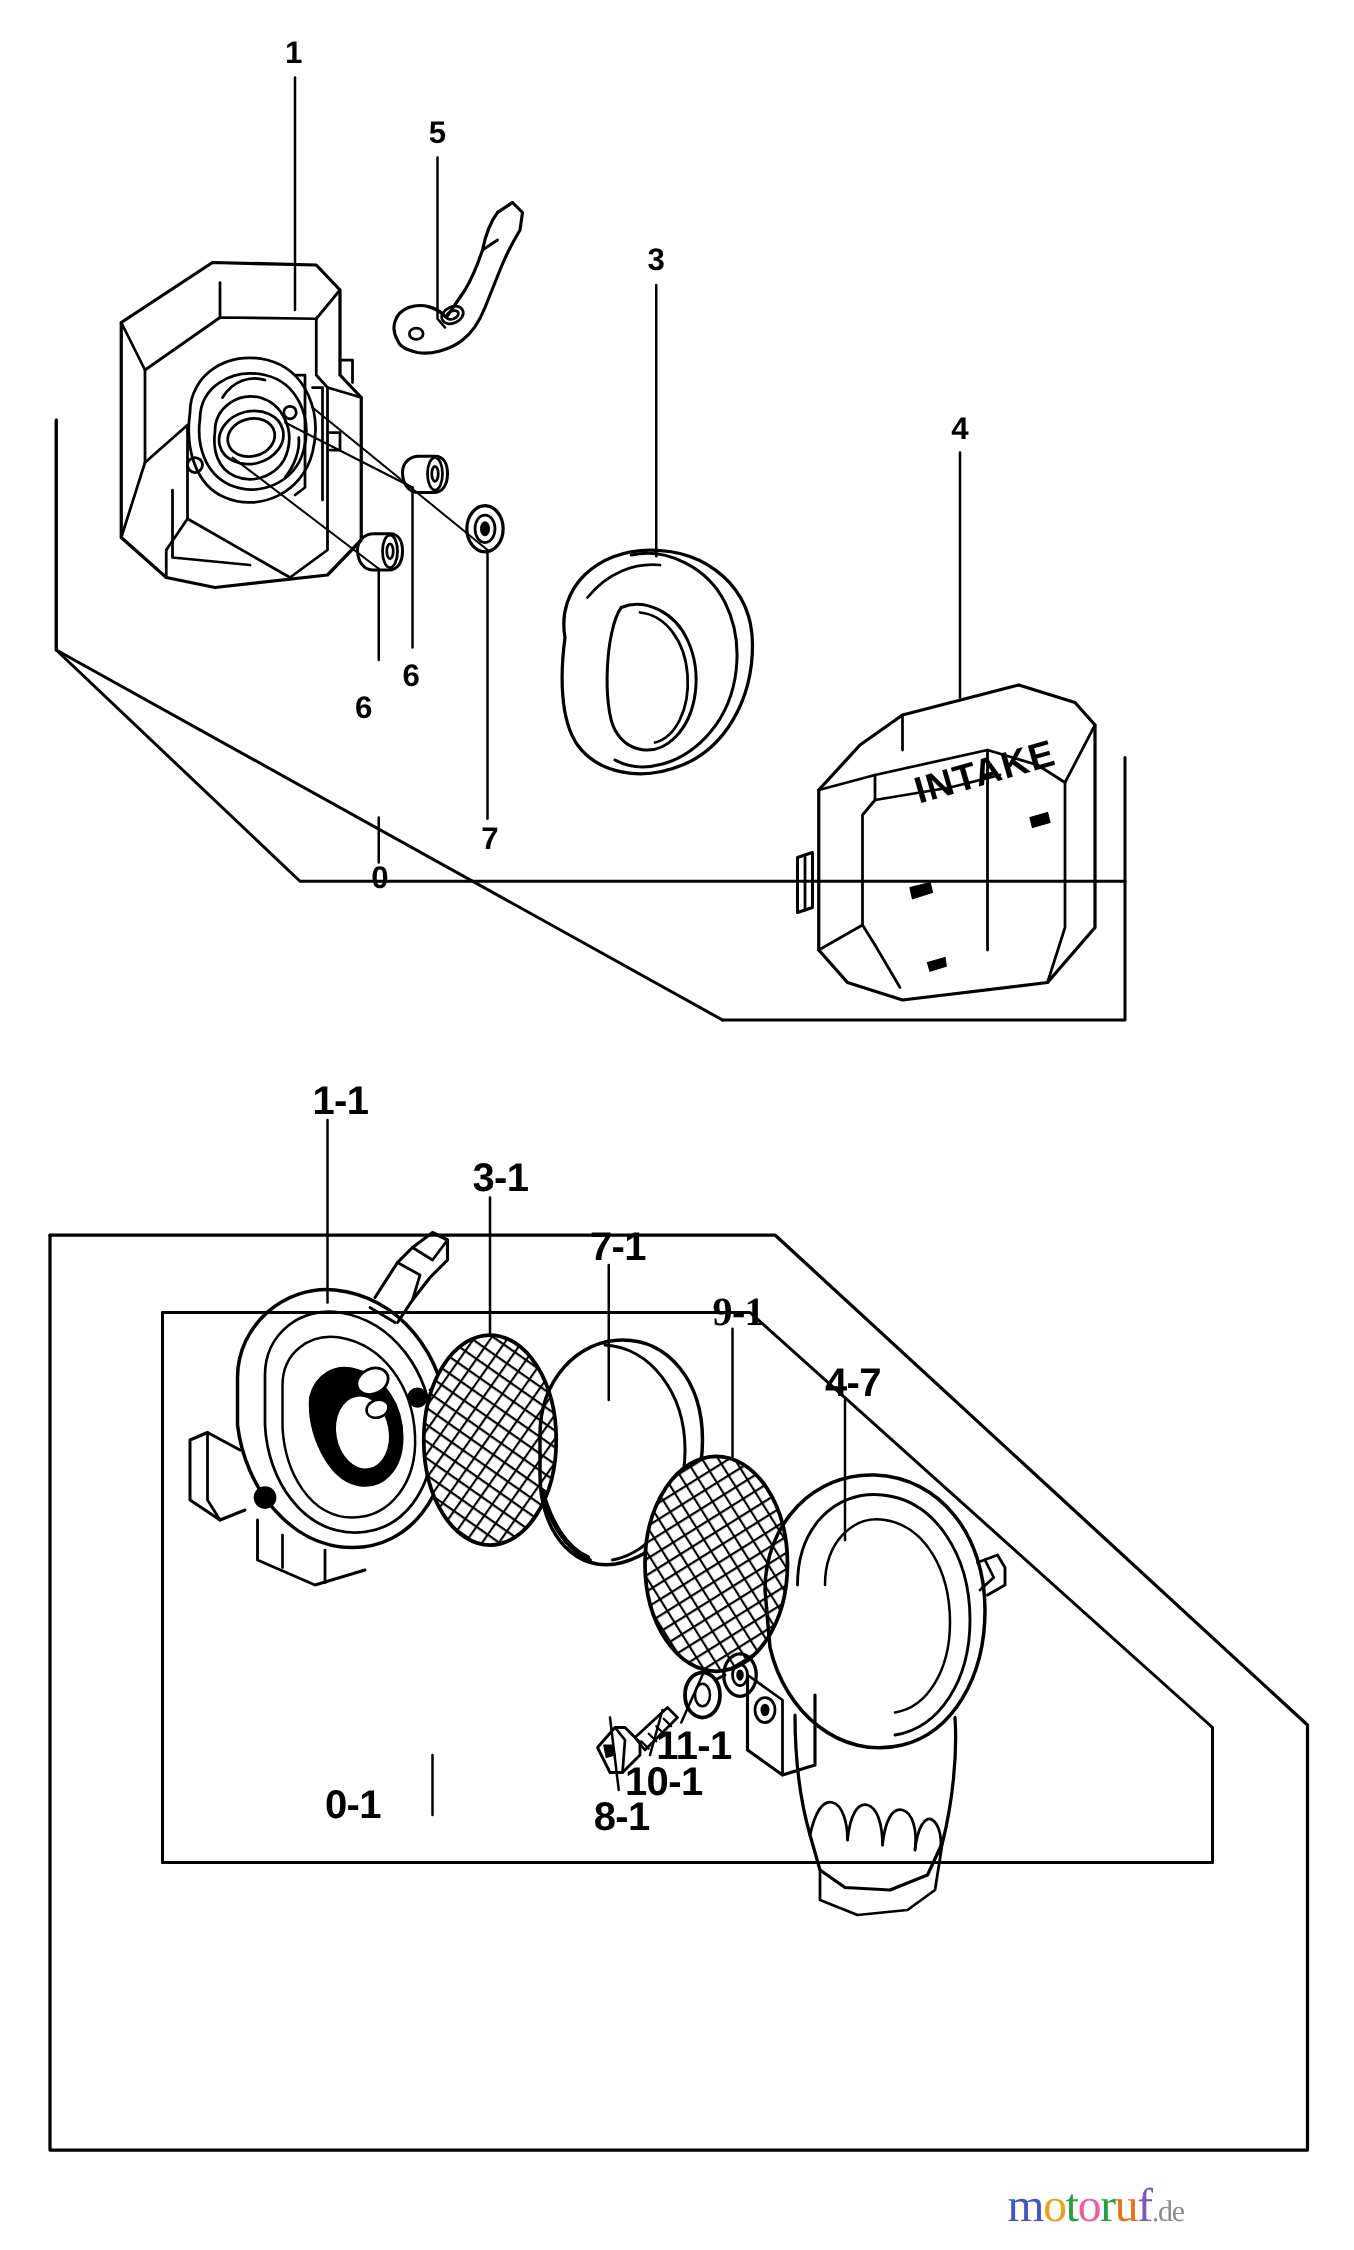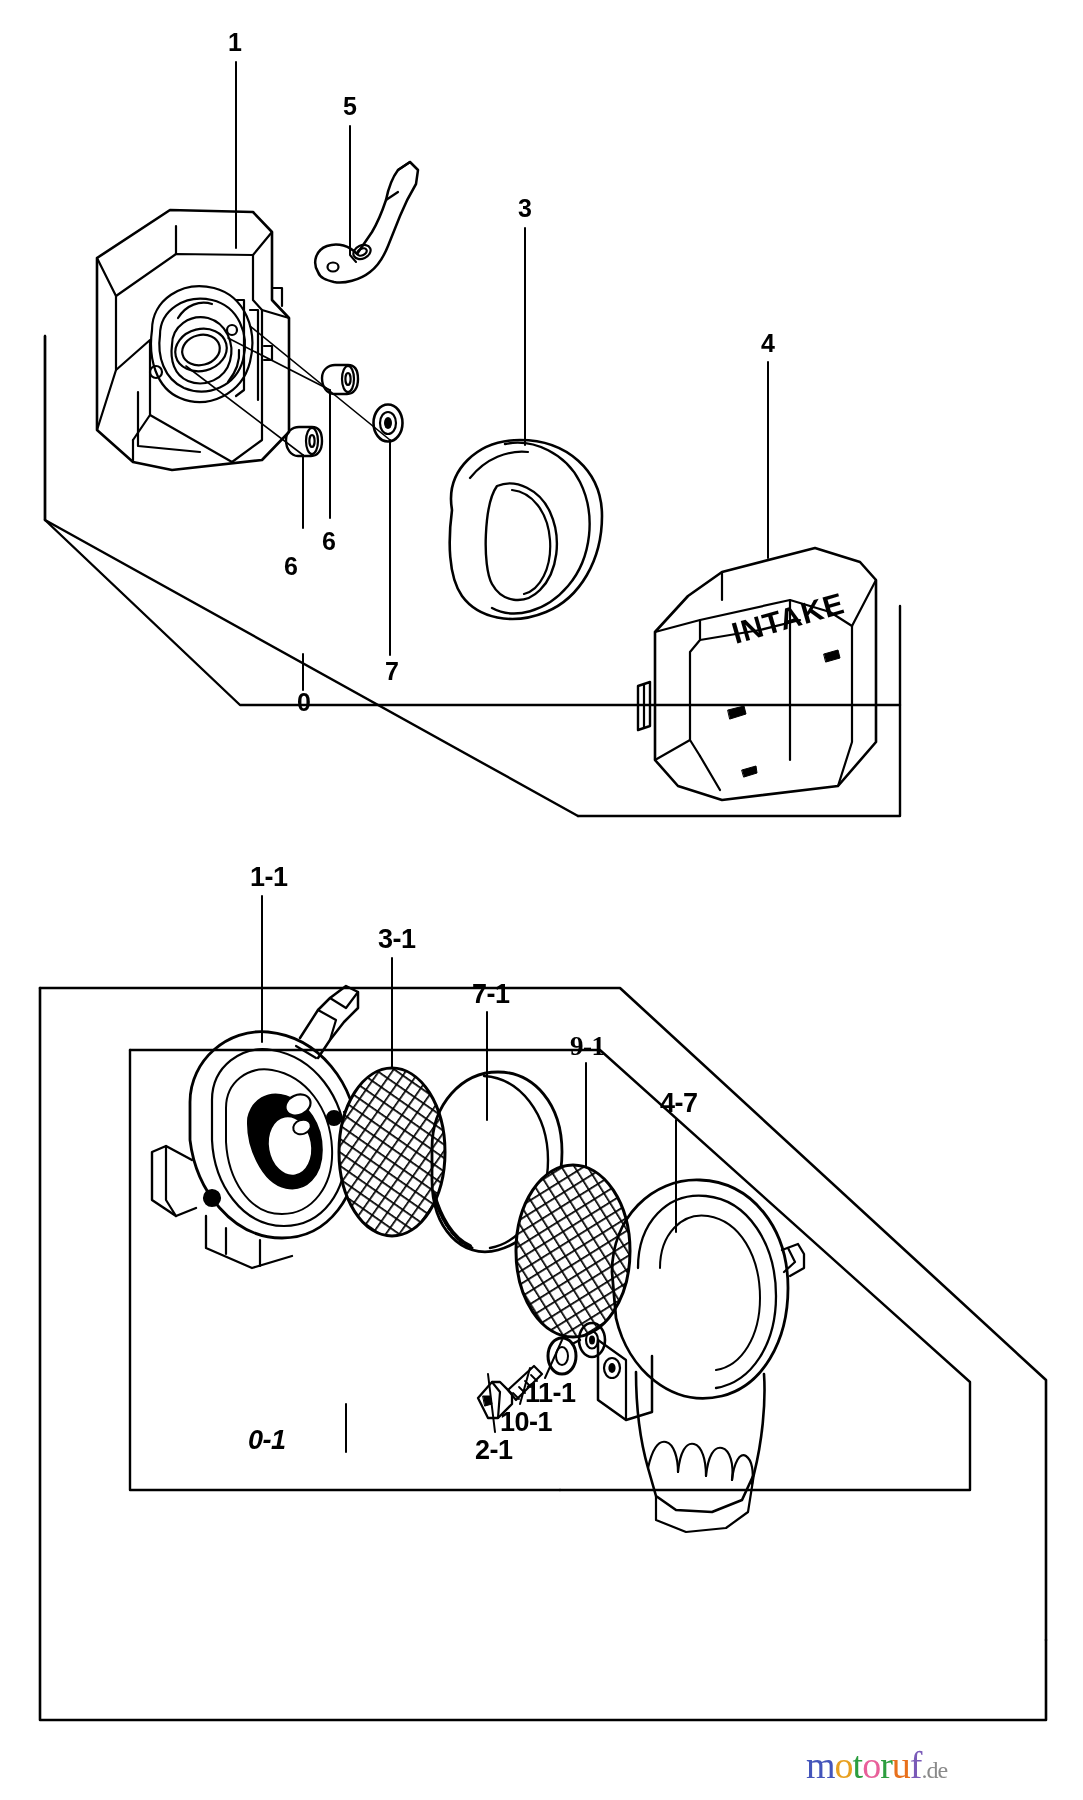--- a/index.html
+++ b/index.html
@@ -12,21 +12,21 @@
   .lbl{
     position:absolute;
     font-family:"Liberation Sans", sans-serif;
     font-weight:bold;
     font-size:25px;
     color:#000;
     letter-spacing:-0.5px;
     white-space:nowrap;
     line-height:1;
   }
-  .lbl.big{font-size:27px;}
+  .lbl.big{font-size:32px;}
   .brand{
     position:absolute;
     font-family:"Liberation Serif", serif;
     font-size:38px;
     line-height:1;
     white-space:nowrap;
     letter-spacing:-1px;
   }
   .brand .suffix{font-size:24px;}
 </style>
@@ -330,22 +330,22 @@
 <div class="lbl" style="left:385px;top:659px;">7</div>
 <div class="lbl" style="left:297px;top:690px;">0</div>
 
 <div class="lbl big" style="left:250px;top:864px;">1-1</div>
 <div class="lbl big" style="left:378px;top:926px;">3-1</div>
 <div class="lbl big" style="left:472px;top:981px;">7-1</div>
 <div class="lbl big" style="left:570px;top:1033px;font-family:Liberation Serif, serif;">9-1</div>
 <div class="lbl big" style="left:660px;top:1090px;">4-7</div>
 <div class="lbl big" style="left:525px;top:1380px;">11-1</div>
 <div class="lbl big" style="left:500px;top:1409px;">10-1</div>
-<div class="lbl big" style="left:475px;top:1437px;">2-1</div>
-<div class="lbl big" style="left:248px;top:1427px;font-style:italic;">0-1</div>
+<div class="lbl big" style="left:475px;top:1437px;">8-1</div>
+<div class="lbl big" style="left:260px;top:1427px;">0-1</div>
 
 <div style="position:absolute;left:728px;top:618px;font-family:'Liberation Sans',sans-serif;
             font-weight:bold;font-size:30px;color:#000;letter-spacing:1px;
             transform:rotate(-16deg);transform-origin:left top;">INTAKE</div>
 
 <div class="brand" id="brand" style="left: 806px; top: 1746px;"><span style="color: rgb(68, 85, 187);">m</span><span style="color: rgb(232, 160, 32);">o</span><span style="color: rgb(44, 158, 63);">t</span><span style="color: rgb(232, 96, 154);">o</span><span style="color: rgb(44, 158, 63);">r</span><span style="color: rgb(232, 112, 28);">u</span><span style="color: rgb(122, 90, 184);">f</span><span class="suffix" style="color: rgb(138, 138, 138);">.de</span></div>
 
 </div>
 
 </body></html>

